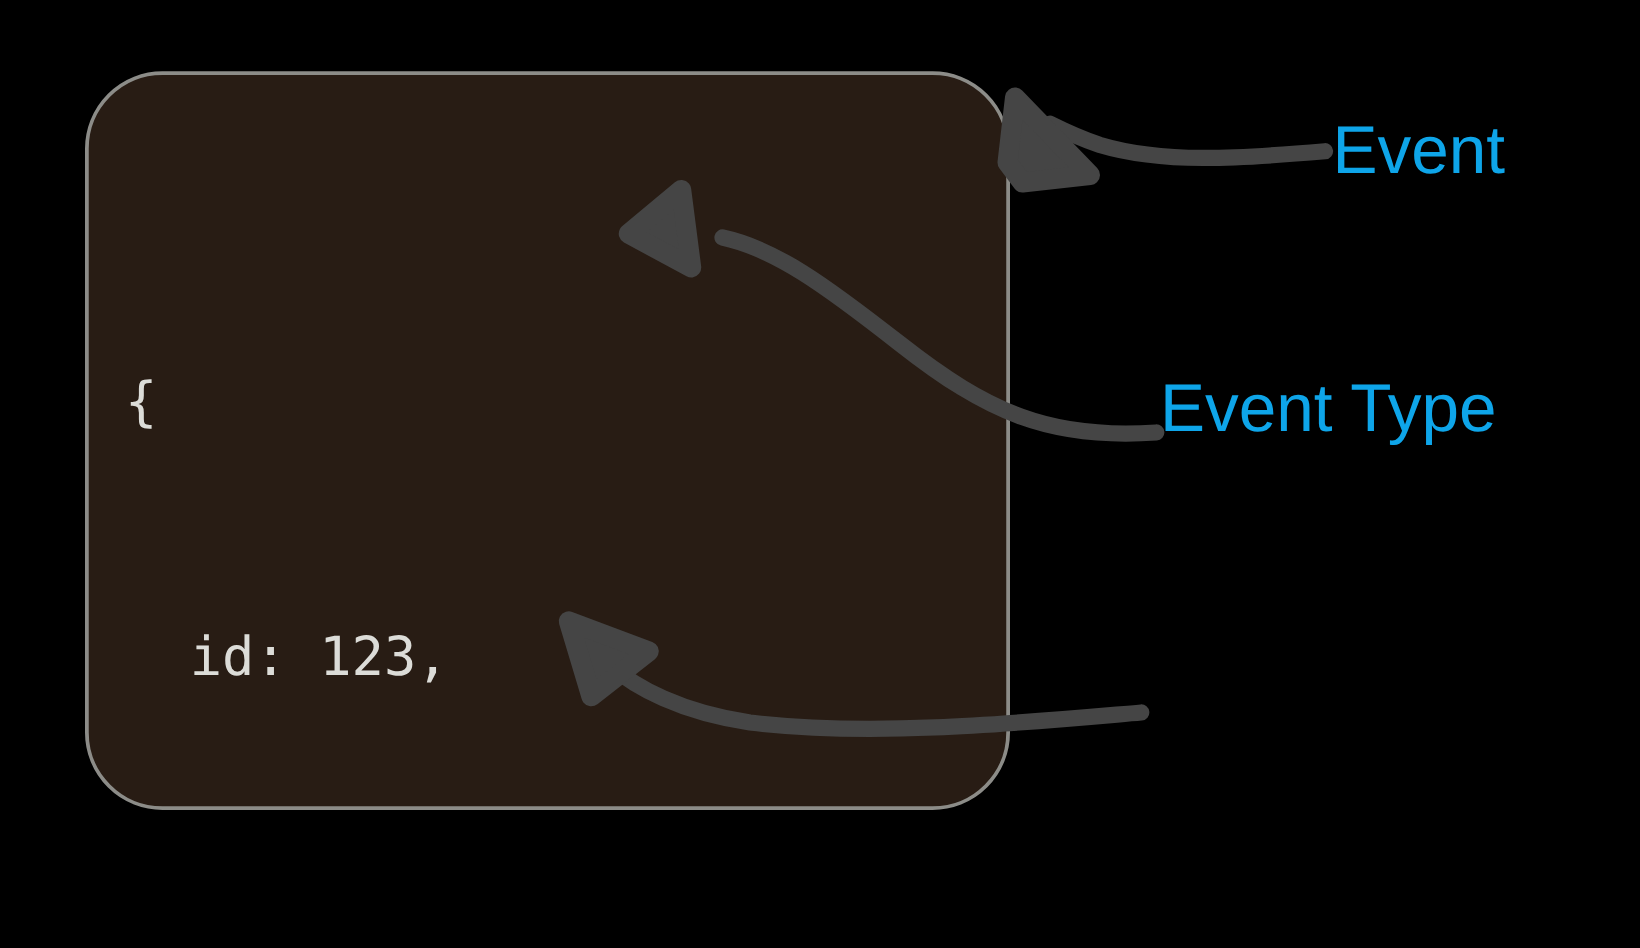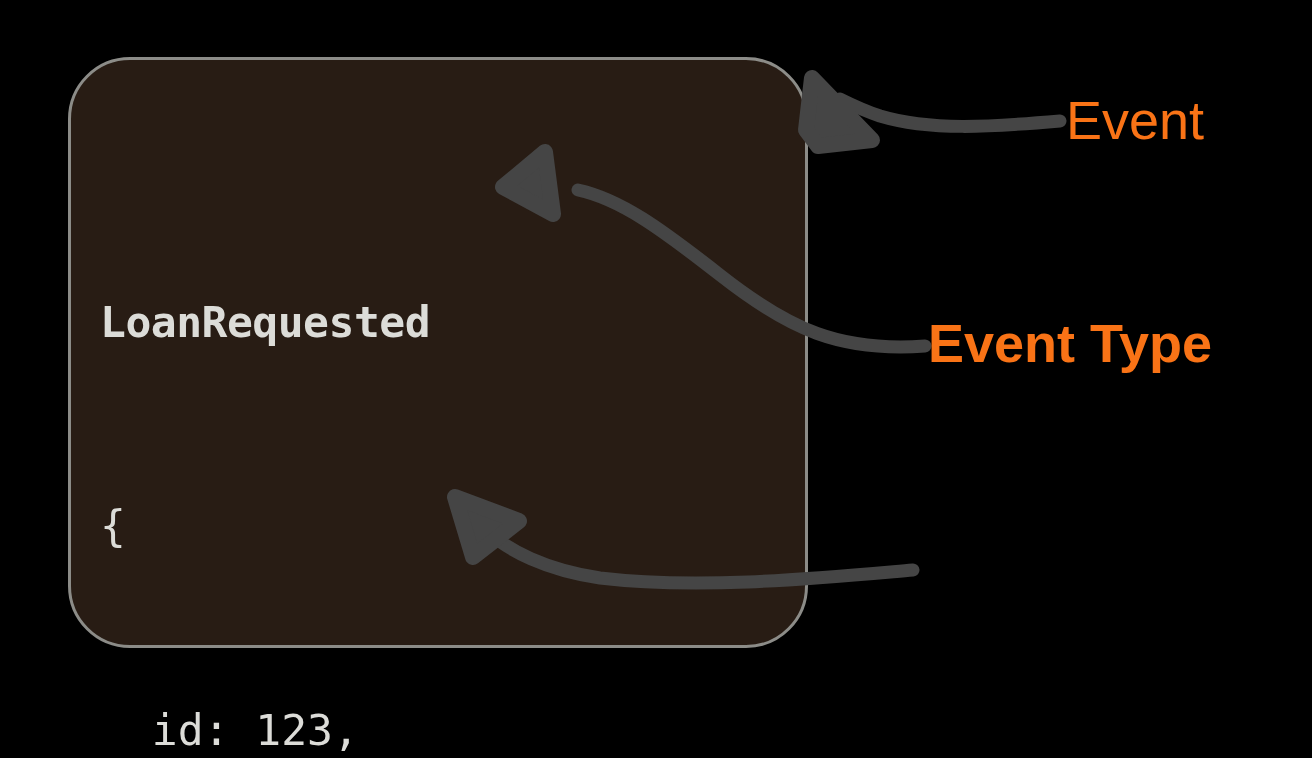--- a/index.html
+++ b/index.html
@@ -61,37 +61,36 @@
     width: 1312px;
     height: 758px;
     z-index: 3;
     pointer-events: none;
   }
 
   .anno-label {
     position: absolute;
     font-family: "Liberation Sans", sans-serif;
     font-size: 54px;
-    color: #f97316;
+    color: #0ea5e9;
     white-space: nowrap;
     line-height: 1;
     z-index: 4;
   }
   #label-event      { left: 1066px; top: 93px; }
-  #label-event-type { left: 928px;  top: 316px; font-weight: bold; }
+  #label-event-type { left: 928px;  top: 300px; }
   #label-event-body { left: 920px;  top: 544px; }
 </style>
 </head>
 <body>
 
 <div id="stage">
 
   <div id="event-card">
     <div class="code-block">
-      <div class="code-line title">LoanRequested</div>
       <div class="code-line">{</div>
       <div class="code-line">  id: 123,</div>
       
       
       
     </div>
   </div>
 
   <svg id="annotations" viewBox="0 0 1312 758">
 

